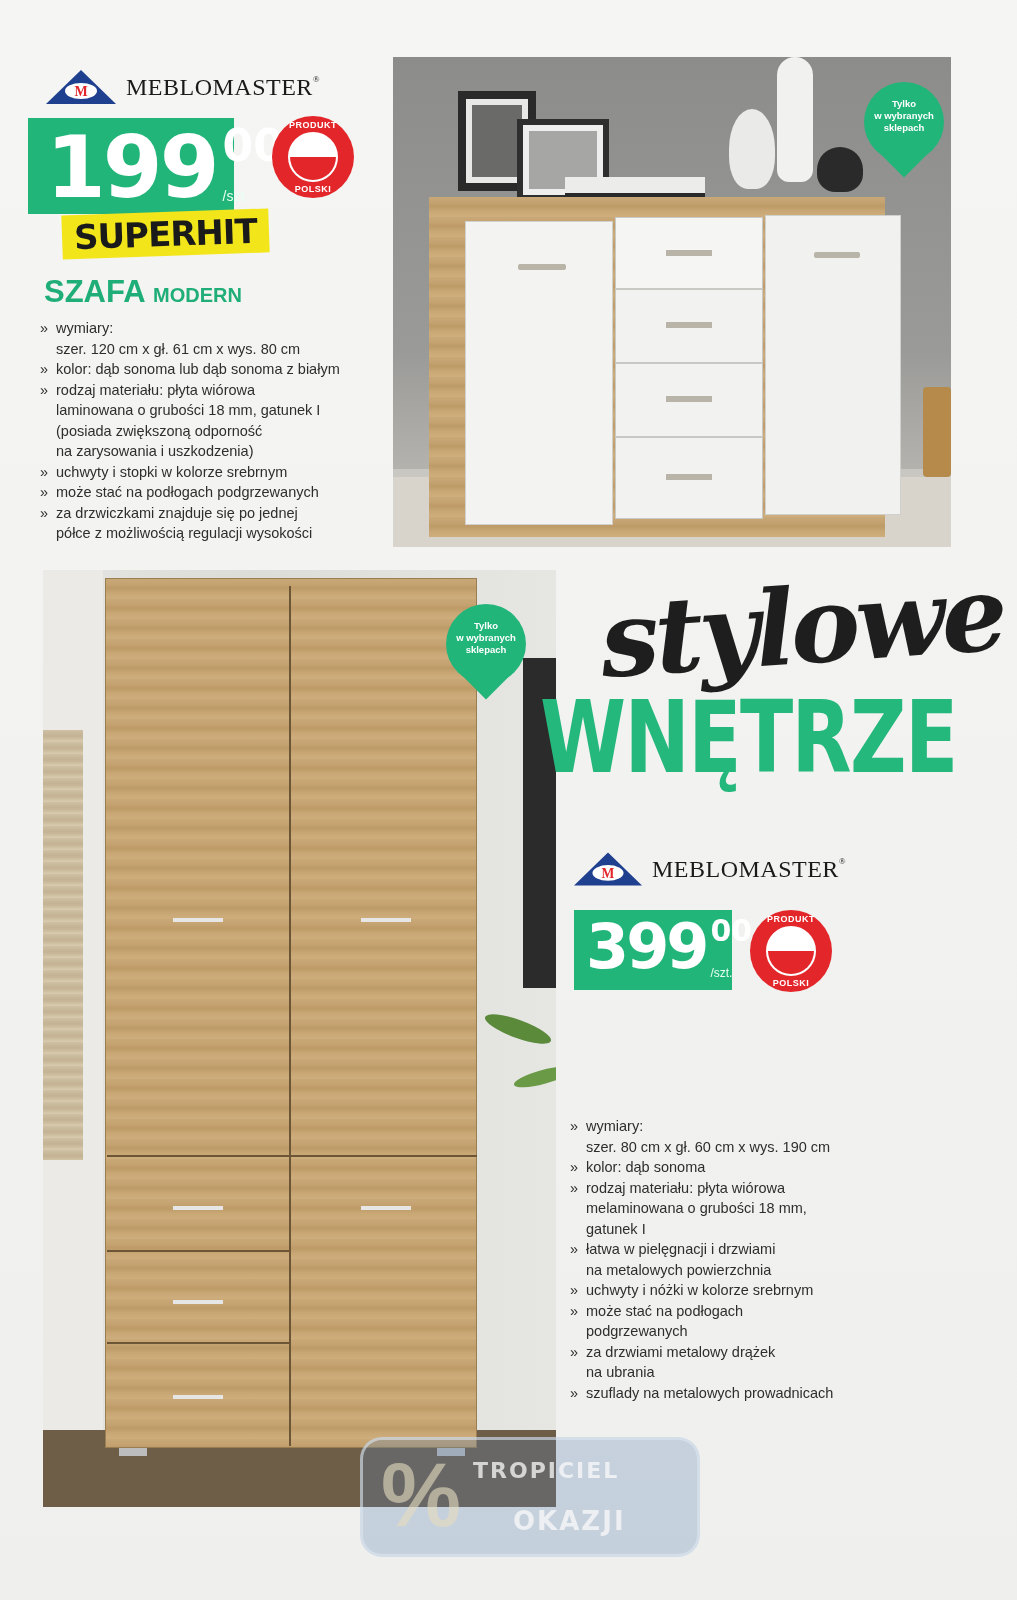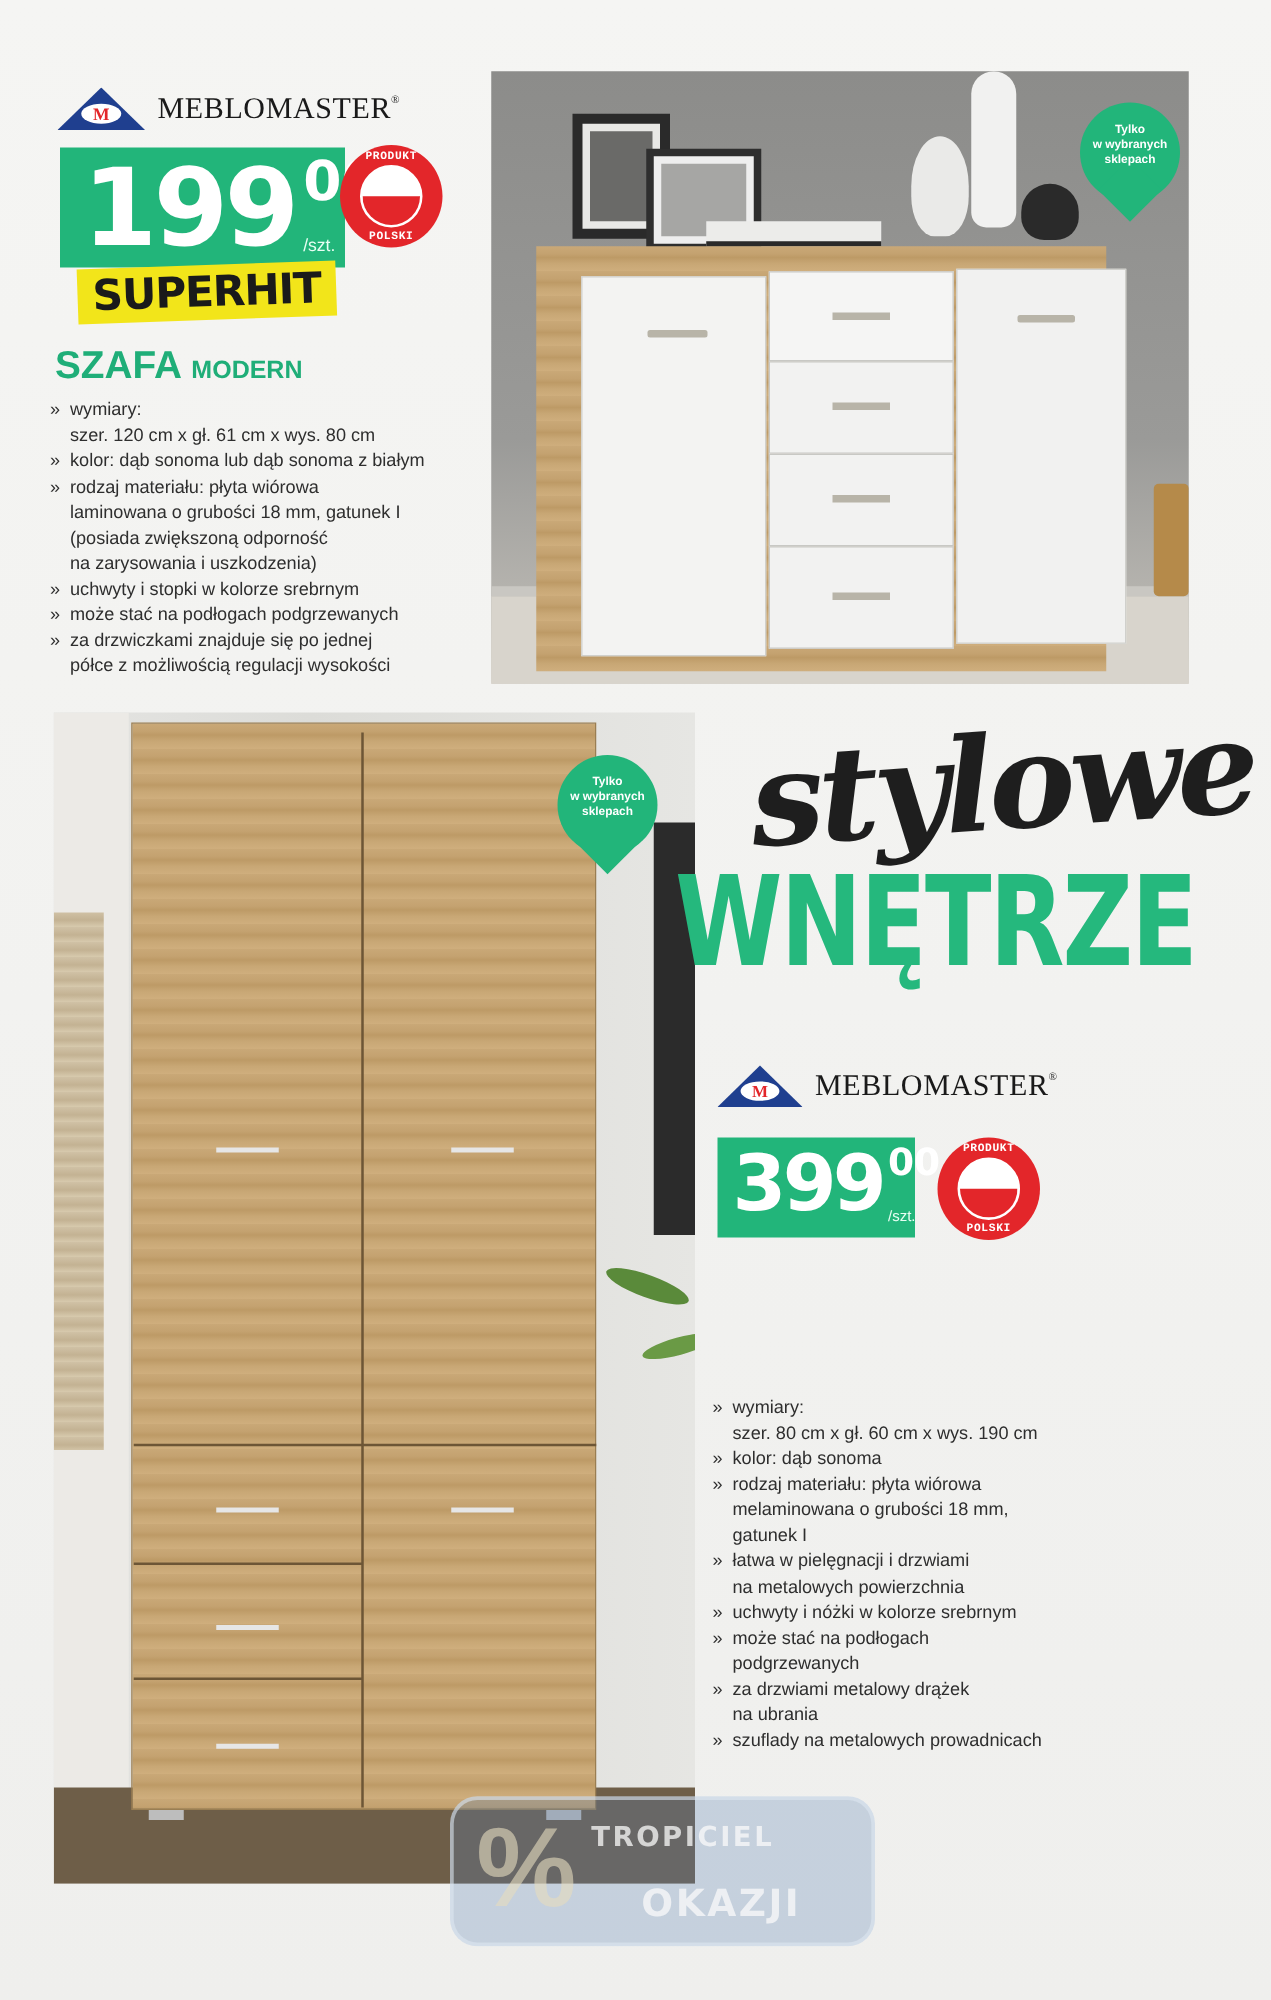--- a/index.html
+++ b/index.html
@@ -24,21 +24,21 @@
   .price-right { display: flex; flex-direction: column; align-items: flex-start; }
   .price-cents { font-family: "DejaVu Sans", sans-serif; font-weight: bold; line-height: 1; }
   .price-unit { font-size: 14px; color: #e8fff4; margin-top: 20px; }
 
   .superhit { position: absolute; background: #f2e51a; color: #1a1a1a; font-family: "DejaVu Sans", sans-serif; font-weight: bold; font-size: 34px; padding: 2px 12px; transform: rotate(-2deg); letter-spacing: -1px; }
 
   
   .pl-badge { position: absolute; width: 82px; height: 82px; border-radius: 50%; background: #e3262a; }
   .pl-badge .inner { position: absolute; left: 16px; top: 16px; width: 50px; height: 50px; border-radius: 50%; border: 2px solid #fff; overflow: hidden; background: #fff; }
   .pl-badge .inner .red { position: absolute; left: 0; bottom: 0; width: 100%; height: 50%; background: #e3262a; }
-  .pl-badge .top-txt, .pl-badge .bot-txt { position: absolute; width: 100%; text-align: center; color: #fff; font-size: 9px; font-weight: bold; letter-spacing: 0.5px; font-family: Liberation Mono, monospace; }
+  .pl-badge .top-txt, .pl-badge .bot-txt { position: absolute; width: 100%; text-align: center; color: #fff; font-size: 9px; font-weight: bold; letter-spacing: 0.5px; }
   .pl-badge .top-txt { top: 4px; }
   .pl-badge .bot-txt { bottom: 4px; }
 
   
   .prod-title { position: absolute; color: #1fae78; font-weight: bold; line-height: 1.05; }
   .prod-title .sub { font-size: 20px; }
 
   
   .specs { position: absolute; list-style: none; font-size: 14.5px; line-height: 20.5px; color: #2e2e2e; }
   .specs li { padding-left: 18px; position: relative; }
@@ -60,37 +60,37 @@
 
   
   .script { position: absolute; left: 600px; top: 565px; font-family: "DejaVu Serif", serif; font-style: italic; font-weight: bold; font-size: 104px; color: #1e1e1e; letter-spacing: -4px; transform: rotate(-4deg); }
   .wnetrze { position: absolute; left: 540px; top: 688px; font-family: "DejaVu Sans", sans-serif; font-weight: bold; font-size: 100px; color: #25b87d; letter-spacing: -2px; transform: scaleX(0.78); transform-origin: left top; line-height: 1; }
 
   
   .watermark { position: absolute; left: 360px; top: 1437px; width: 340px; height: 120px; border-radius: 22px; background: rgba(90,130,180,0.28); border: 3px solid rgba(220,230,240,0.6); }
   .watermark .pct { position: absolute; left: 18px; top: 10px; font-size: 90px; color: rgba(230,220,190,0.6); font-weight: bold; line-height: 1; }
   .watermark .w1, .watermark .w2 { position: absolute; color: rgba(250,250,250,0.75); font-weight: bold; font-family: "DejaVu Sans", sans-serif; letter-spacing: 2px; }
   .watermark .w1 { left: 110px; top: 18px; font-size: 22px; }
-  .watermark .w2 { left: 150px; top: 66px; font-size: 30px; text-align: right; }
+  .watermark .w2 { left: 150px; top: 66px; font-size: 26px; text-align: right; }
 </style>
 </head>
 <body>
 
 <div class="page">
 
   <div class="brand" style="left:46px; top:70px;">
     <svg width="70" height="34" viewBox="0 0 70 34">
       <polygon points="35,0 70,34 0,34" fill="#1f3f8f"></polygon>
       <ellipse cx="35" cy="21" rx="16" ry="8" fill="#fff"></ellipse>
       <text x="35" y="26" text-anchor="middle" font-size="14" font-weight="bold" fill="#e3262a" font-family="Liberation Serif, serif">M</text>
     </svg>
     <span class="brand-name"><span>MEBLOMASTER</span><sup>®</sup></span>
   </div>
 
-  <div class="price-box" style="left:48px; top:118px; width:228px; height:96px; padding:6px 10px 0 18px;">
+  <div class="price-box" style="left:28px; top:118px; width:206px; height:96px; padding:6px 10px 0 18px;">
     <span class="price-main" style="font-size:86px;">199</span>
     <span class="price-right" style="margin-left:6px;">
       <span class="price-cents" style="font-size:44px;">00</span>
       <span class="price-unit">/szt.</span>
     </span>
   </div>
   <div class="superhit" style="left:62px; top:212px;">SUPERHIT</div>
 
   <div class="pl-badge" style="left:272px; top:116px;">
     <span class="top-txt">PRODUKT</span>

